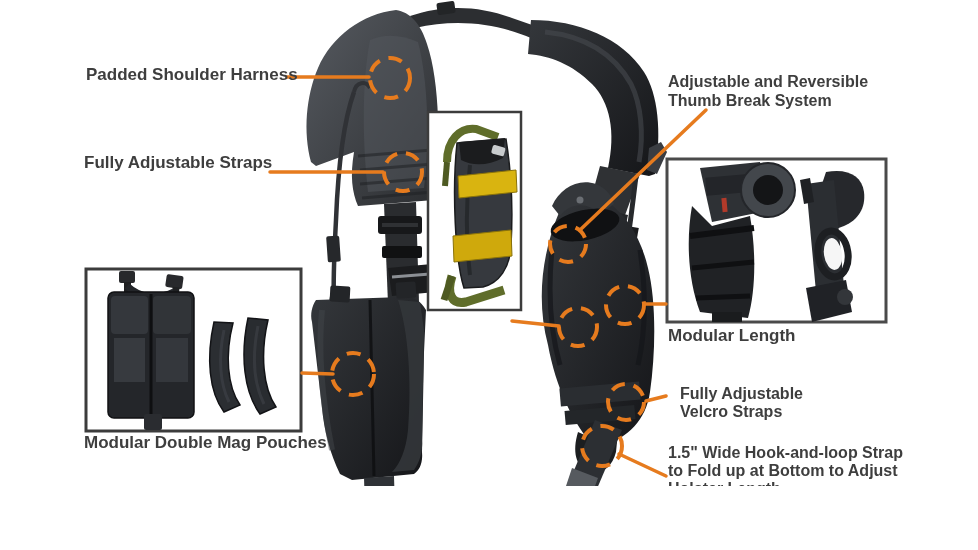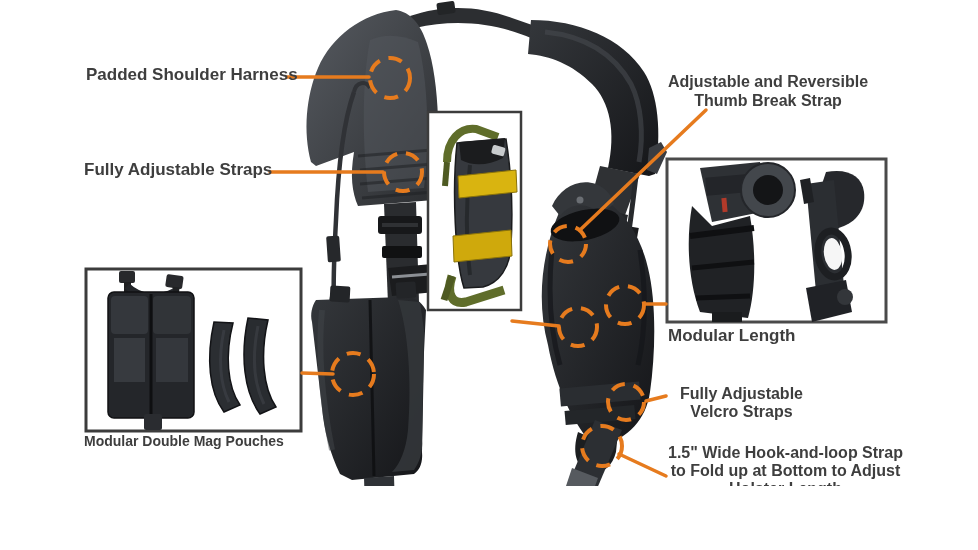--- a/index.html
+++ b/index.html
@@ -1,34 +1,33 @@
 <!DOCTYPE html>
 <html><head>
 <meta charset="utf-8">
 <style>
   html,body{margin:0;padding:0;background:#ffffff;}
   .stage{
     position:relative;width:978px;height:486px;background:#ffffff;overflow:hidden;
     font-family:"Liberation Sans",sans-serif;
-    text-align:center;
   }
   .stage svg{position:absolute;left:0;top:0;}
   .lbl{
     position:absolute;font-family:"Liberation Sans",sans-serif;font-weight:700;
     color:#3e3e3e;white-space:pre-line;line-height:1.1;
   }
   .lbl-padded   {left:86px;  top:66px;  font-size:17px;}
-  .lbl-straps   {left:84px;  top:161px; font-size:17px;}
+  .lbl-straps   {left:84px;  top:154px; font-size:17px;}
   .lbl-thumb    {left:668px; top:72px;  font-size:16px; line-height:19px;}
   .lbl-center   {left:428px; top:306px; font-size:16px; line-height:19.5px;}
   .lbl-modular  {left:668px; top:327px; font-size:17px;}
   .lbl-velcro   {left:668px; top:385px; font-size:16px; line-height:18px;margin-left:12px;}
   .lbl-hook     {left:668px; top:444px; font-size:16px; line-height:18px;}
   .lbl-belt     {left:196px; top:505px; font-size:15px;}
-  .lbl-mag      {left:84px;  top:434px; font-size:14px;}
+  .lbl-mag      {left:84px;  top:434px; font-size:17px;}
 </style>
 </head>
 <body>
 
 <div class="stage">
 
   <svg width="978" height="550" viewBox="0 0 978 550">
     <defs>
       <linearGradient id="fabric" x1="0" y1="0" x2="1" y2="1">
         <stop offset="0" stop-color="#565a60"></stop>
@@ -177,21 +176,21 @@
       <circle cx="353" cy="374" r="21"></circle>
       <circle cx="626" cy="402" r="18"></circle>
       <circle cx="602" cy="446" r="20"></circle>
       <circle cx="380" cy="516" r="21"></circle>
     </g>
   </svg>
 
   <div class="lbl lbl-padded">Padded Shoulder Harness</div>
   <div class="lbl lbl-straps">Fully Adjustable Straps</div>
   <div class="lbl lbl-thumb">Adjustable and Reversible
-Thumb Break Strap</div>
+Thumb Break System</div>
   <div class="lbl lbl-modular">Modular Length</div>
   <div class="lbl lbl-velcro">Fully Adjustable
 Velcro Straps</div>
   <div class="lbl lbl-hook">1.5" Wide Hook-and-loop Strap
 to Fold up at Bottom to Adjust
 Holster Length</div>
   <div class="lbl lbl-belt">Belt Straps</div>
   <div class="lbl lbl-mag">Modular Double Mag Pouches</div>
 
 </div>

